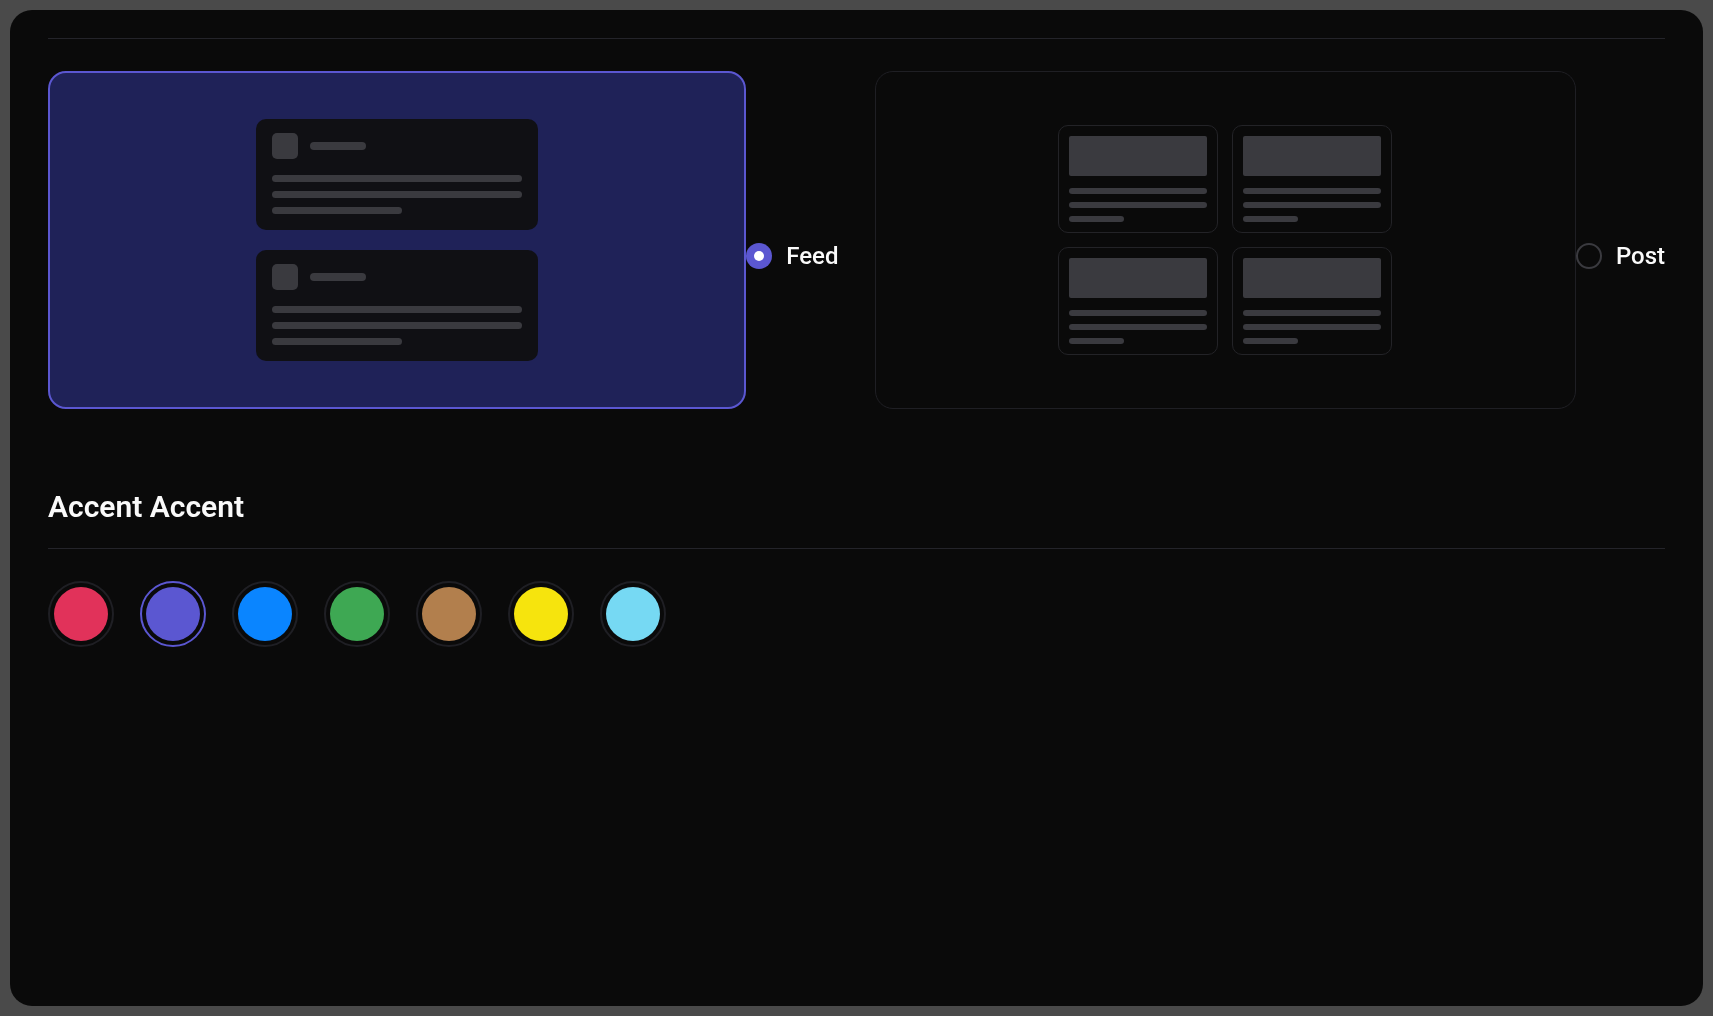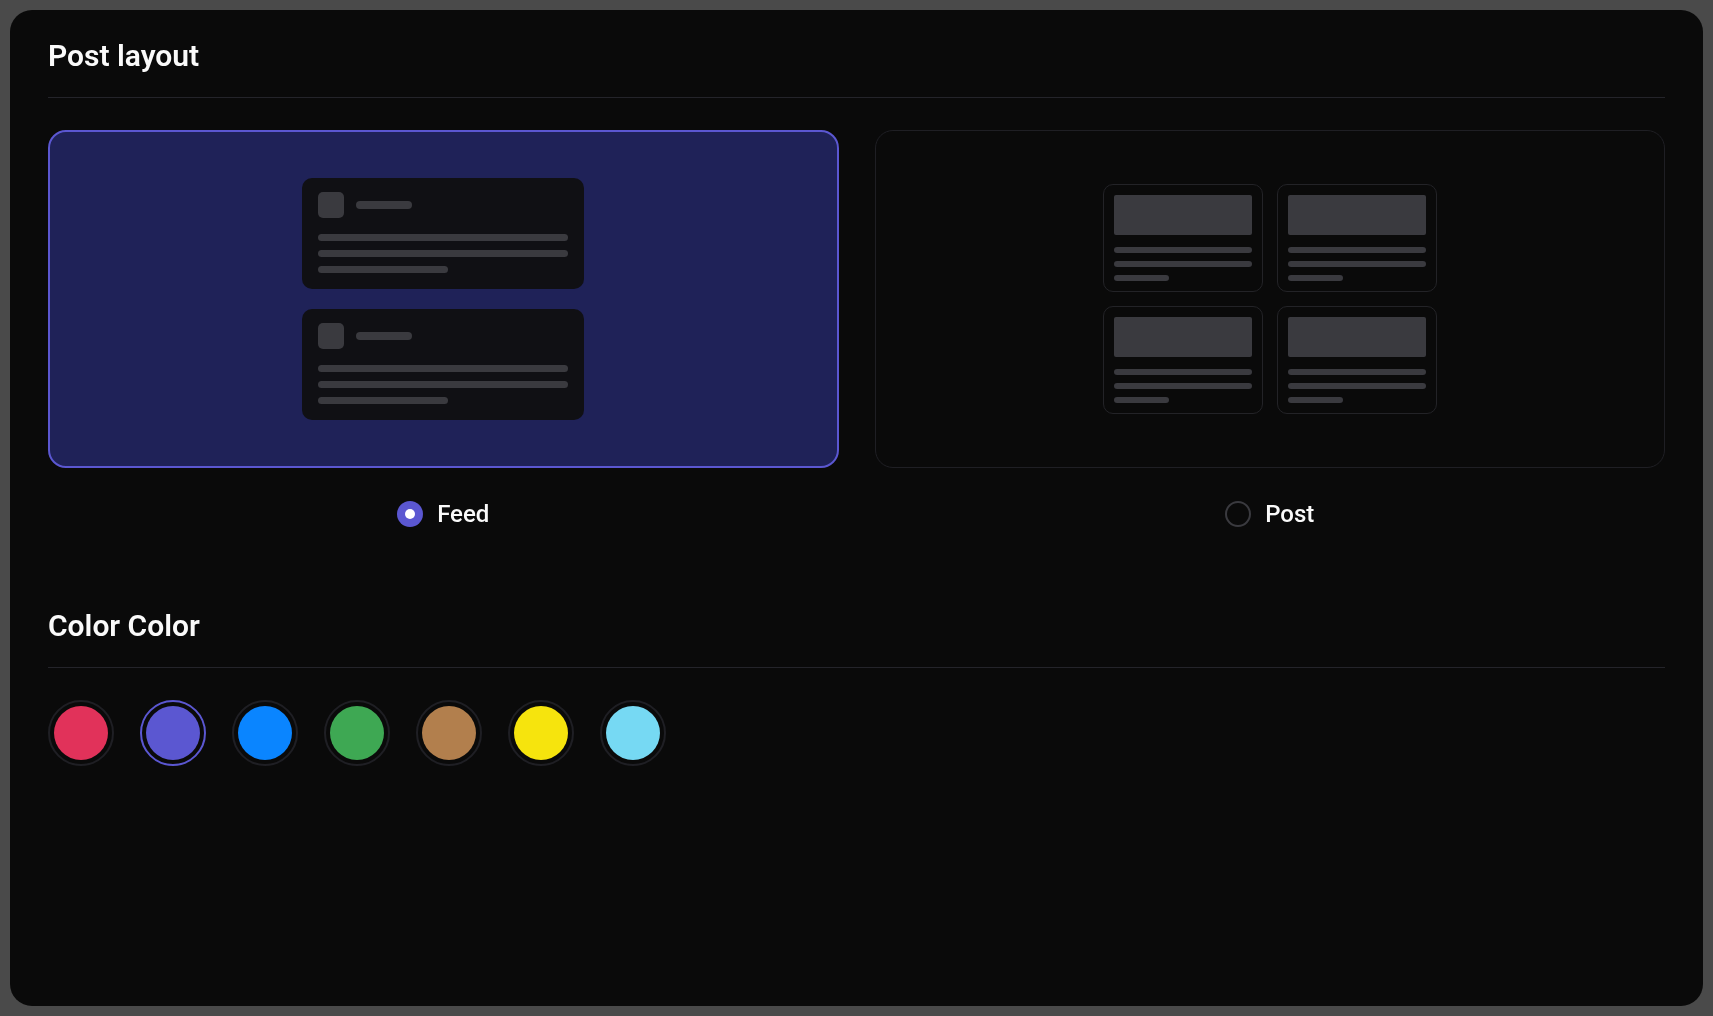--- a/index.html
+++ b/index.html
@@ -29,21 +29,21 @@
     margin-bottom: 32px;
   }
   .layout-options {
     display: flex;
     gap: 36px;
     margin-bottom: 80px;
   }
   .layout-col {
     flex: 1;
     display: flex;
-    flex-direction: column;
+    flex-direction: row;
     align-items: center;
   }
   .layout-card {
     width: 100%;
     height: 338px;
     border-radius: 18px;
     display: flex;
     align-items: center;
     justify-content: center;
     cursor: pointer;
@@ -113,21 +113,20 @@
   }
   .swatch-wrap.selected { border-color: #5b57d1; }
   .swatch { width: 54px; height: 54px; border-radius: 50%; }
 </style>
 </head>
 <body>
 
 <div class="panel">
 
   <div>
-    <h2 class="section-title">Post layout</h2>
     <hr class="hr">
 
     <div class="layout-options">
 
       <div class="layout-col">
         <div class="layout-card selected">
           <div class="feed-preview">
             <div class="feed-item">
               <div class="feed-header">
                 <div class="feed-avatar"></div>
@@ -188,21 +187,21 @@
         <div class="radio-row">
           <div class="radio-outer unselected"></div>
           <span class="radio-label">Post</span>
         </div>
       </div>
 
     </div>
   </div>
 
   <div class="accent-section">
-    <h2 class="section-title">Color Color</h2>
+    <h2 class="section-title">Accent Accent</h2>
     <hr class="hr">
     <div class="swatch-row" id="swatch-row">
         <div class="swatch-wrap">
           <div class="swatch" style="background: rgb(225, 50, 90);"></div>
         </div>
         <div class="swatch-wrap selected">
           <div class="swatch" style="background: rgb(91, 87, 209);"></div>
         </div>
         <div class="swatch-wrap">
           <div class="swatch" style="background: rgb(10, 133, 255);"></div>

